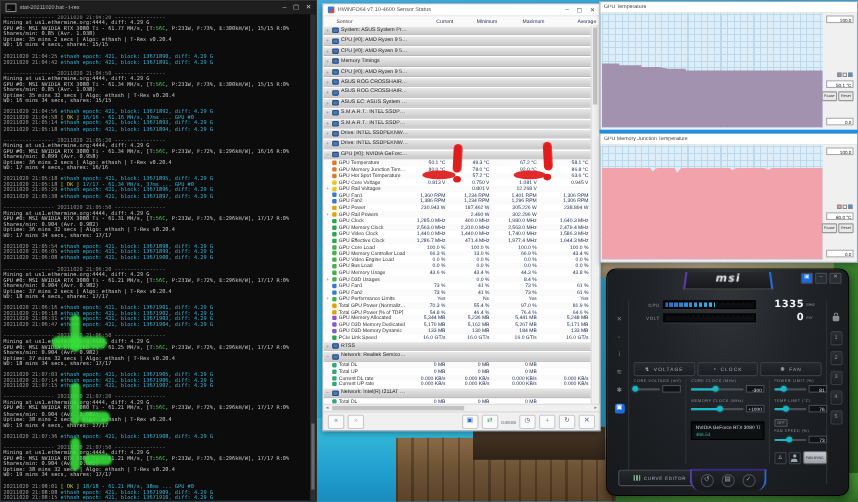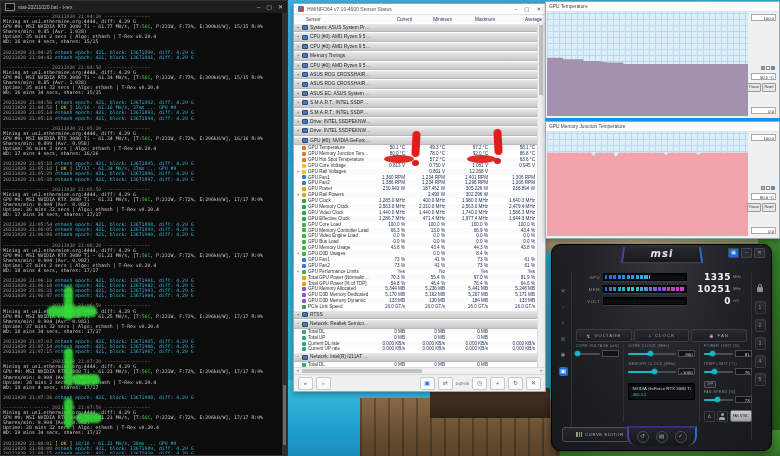--- a/index.html
+++ b/index.html
@@ -887,29 +887,20 @@
         <div class="abrow">
           <span class="ablab">GPU</span>
           <span class="abbar">
             <span class="abfill abblue" style="width: 55%;"></span>
             <span class="absegmask"></span>
           </span>
           <span class="abval">1335</span>
           <span class="abunit">MHz</span>
         </div>
         <div class="abrow">
-          <span class="ablab">MEM</span>
-          <span class="abbar">
-            <span class="abfill abmulti" style="width: 96%;"></span>
-            <span class="absegmask"></span>
-          </span>
-          <span class="abval">10251</span>
-          <span class="abunit">MHz</span>
-        </div>
-        <div class="abrow">
           <span class="ablab">VOLT</span>
           <span class="abbar">
             <span class="abfill abblue" style="width: 0%;"></span>
             <span class="absegmask"></span>
           </span>
           <span class="abval">0</span>
           <span class="abunit">mV</span>
         </div>
       </div>
     <div class="ab-sections">

